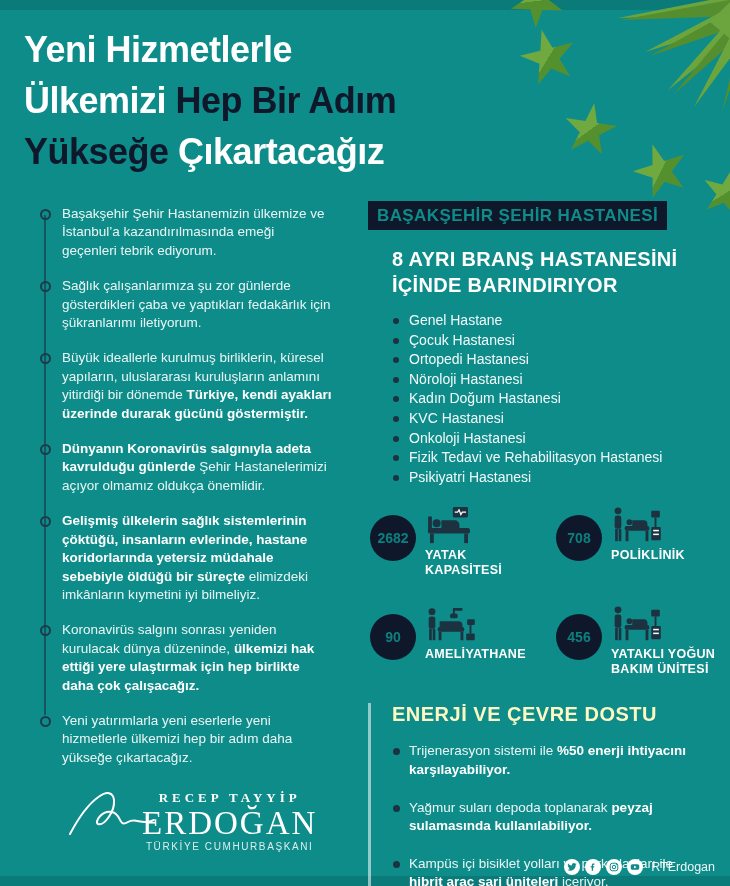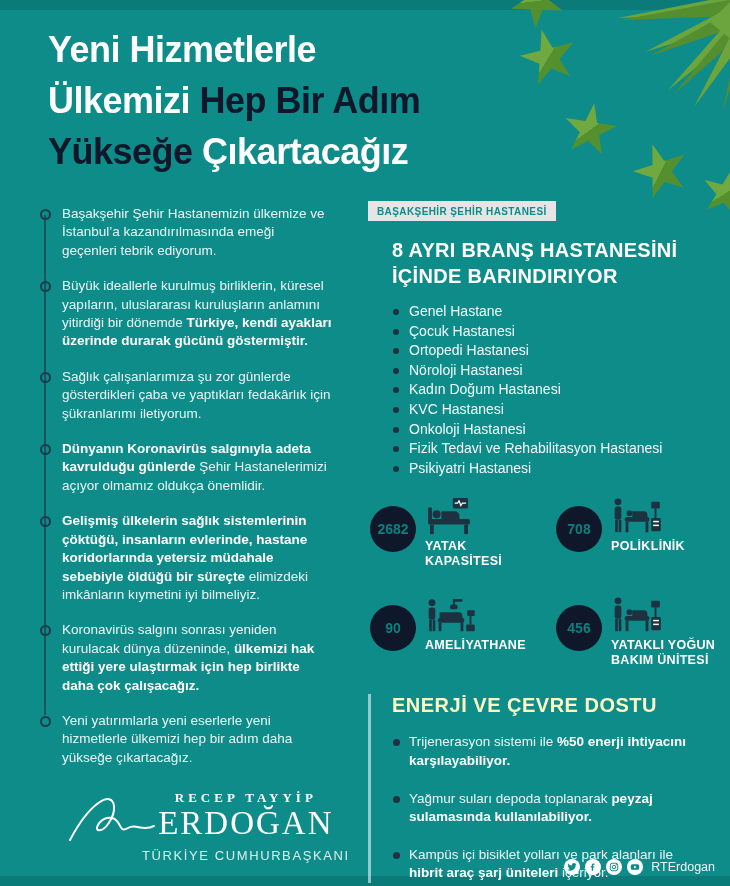--- a/index.html
+++ b/index.html
@@ -14,42 +14,42 @@
 
   
   .star{
     position:absolute;
     background:linear-gradient(135deg,#6FA93F 50%,#55902F 50%);
     clip-path:polygon(50% 0%,61% 35%,98% 35%,68% 57%,79% 91%,50% 70%,21% 91%,32% 57%,2% 35%,39% 35%);
   }
   .burst{position:absolute;top:-8px;right:-10px;width:150px;height:120px;}
 
   
-  .title{position:absolute;left:48px;top:24px;font-size:36px;font-weight:bold;line-height:51px;letter-spacing:-0.5px;}
+  .title{position:absolute;left:24px;top:24px;font-size:36px;font-weight:bold;line-height:51px;letter-spacing:-0.5px;}
   .tw{color:#FFFFFF;} .tn{color:#0f172a;}
 
   
   .timeline{position:absolute;left:40px;top:205px;width:292px;}
   .timeline::before{content:'';position:absolute;left:4px;top:10px;height:500px;width:2px;background:#15555E;}
   .tl-item{position:relative;padding-left:22px;margin-bottom:17px;}
   .tl-dot{position:absolute;left:0;top:4px;width:7px;height:7px;border:2px solid #1C3B4B;border-radius:50%;background:transparent;}
   .tl-item p{margin:0;font-size:13.5px;line-height:18.4px;color:#EAF6F5;}
   .b{font-weight:bold;color:#FFFFFF;}
 
   
   .signature{position:absolute;left:68px;top:768px;display:flex;align-items:center;color:#fff;}
   .sig-scribble{margin-top:6px;}
   .sig-names{margin-left:-14px;margin-top:22px;text-align:center;}
   .sig-first{font-family:"Liberation Serif",serif;font-size:13px;font-weight:bold;letter-spacing:4px;}
   .sig-last{font-family:"Liberation Serif",serif;font-size:33px;letter-spacing:2px;line-height:34px;}
-  .sig-title{font-size:13px;letter-spacing:1.6px;color:rgba(255,255,255,.85);margin-top:8px;}
+  .sig-title{font-size:10px;letter-spacing:1.6px;color:rgba(255,255,255,.85);margin-top:1px;}
 
   
   .right-col{position:absolute;left:368px;top:201px;width:346px;}
-  .badge{display:inline-block;background:#e5e5e5;color:#0E8C8A;font-weight:800;font-size:10px;letter-spacing:.4px;padding:5px 9px 4px;}
+  .badge{display:inline-block;background:#0f172a;color:#0E8C8A;font-weight:800;font-size:17px;letter-spacing:.4px;padding:5px 9px 4px;}
   .branch-heading{margin:16px 0 0 24px;color:#fff;font-weight:800;font-size:20px;line-height:26px;letter-spacing:.3px;}
   .branches{list-style:none;margin:13px 0 0 24px;padding:0;}
   .branches li{position:relative;padding-left:17px;font-size:14px;line-height:19.6px;color:#F2FBFB;}
   .branches li::before{content:'';position:absolute;left:1px;top:7px;width:6px;height:6px;border-radius:50%;background:#1C3241;}
 
   
   .stats{display:grid;grid-template-columns:186px 160px;row-gap:28px;margin-top:20px;margin-left:2px;}
   .stat{display:flex;gap:9px;align-items:flex-start;}
   .stat-circle{flex:0 0 auto;width:46px;height:46px;border-radius:50%;background:#0f172a;display:flex;align-items:center;justify-content:center;
     color:#0C807E;font-weight:800;font-size:14px;margin-top:8px;}
@@ -100,25 +100,25 @@
   <div><span class="tn">Yükseğe </span><span class="tw">Çıkartacağız</span></div>
 </div>
 
 <div class="timeline">
   <div class="tl-item">
     <span class="tl-dot"></span>
     <p><span>Başakşehir Şehir Hastanemizin ülkemize ve İstanbul’a kazandırılmasında emeği geçenleri tebrik ediyorum.</span><span class="b"></span><span></span></p>
   </div>
   <div class="tl-item">
     <span class="tl-dot"></span>
+    <p><span>Sağlık çalışanlarımıza şu zor günlerde gösterdikleri çaba ve yaptıkları fedakârlık için şükranlarımı iletiyorum.</span><span class="b"></span><span></span></p>
+  </div>
+  <div class="tl-item">
+    <span class="tl-dot"></span>
     <p><span>Büyük ideallerle kurulmuş birliklerin, küresel yapıların, uluslararası kuruluşların anlamını yitirdiği bir dönemde </span><span class="b">Türkiye, kendi ayakları üzerinde durarak gücünü göstermiştir.</span><span></span></p>
-  </div>
-  <div class="tl-item">
-    <span class="tl-dot"></span>
-    <p><span>Sağlık çalışanlarımıza şu zor günlerde gösterdikleri çaba ve yaptıkları fedakârlık için şükranlarımı iletiyorum.</span><span class="b"></span><span></span></p>
   </div>
   <div class="tl-item">
     <span class="tl-dot"></span>
     <p><span></span><span class="b">Dünyanın Koronavirüs salgınıyla adeta kavrulduğu günlerde </span><span>Şehir Hastanelerimizi açıyor olmamız oldukça önemlidir.</span></p>
   </div>
   <div class="tl-item">
     <span class="tl-dot"></span>
     <p><span></span><span class="b">Gelişmiş ülkelerin sağlık sistemlerinin çöktüğü, insanların evlerinde, hastane koridorlarında yetersiz müdahale sebebiyle öldüğü bir süreçte </span><span>elimizdeki imkânların kıymetini iyi bilmeliyiz.</span></p>
   </div>
   <div class="tl-item">

